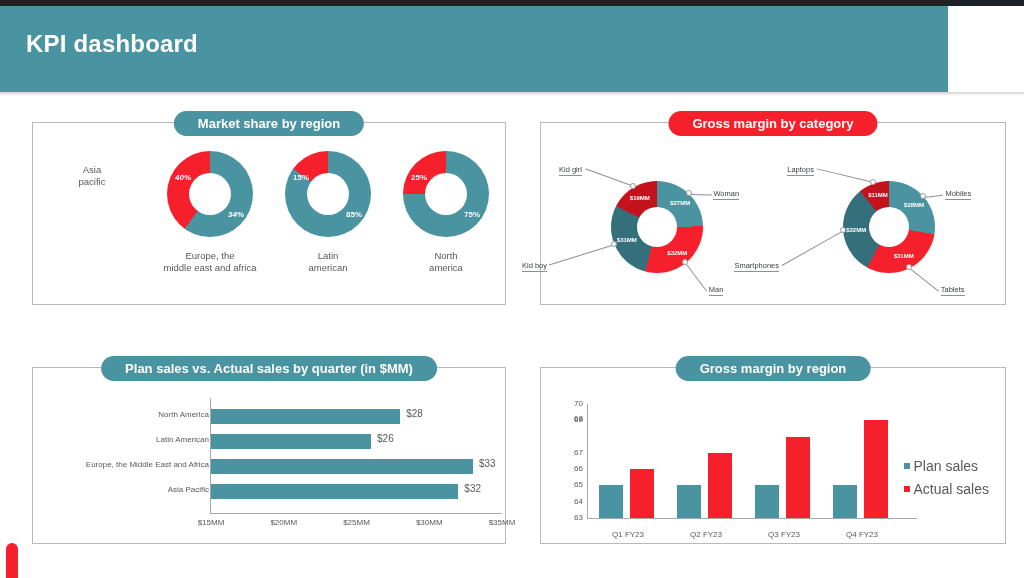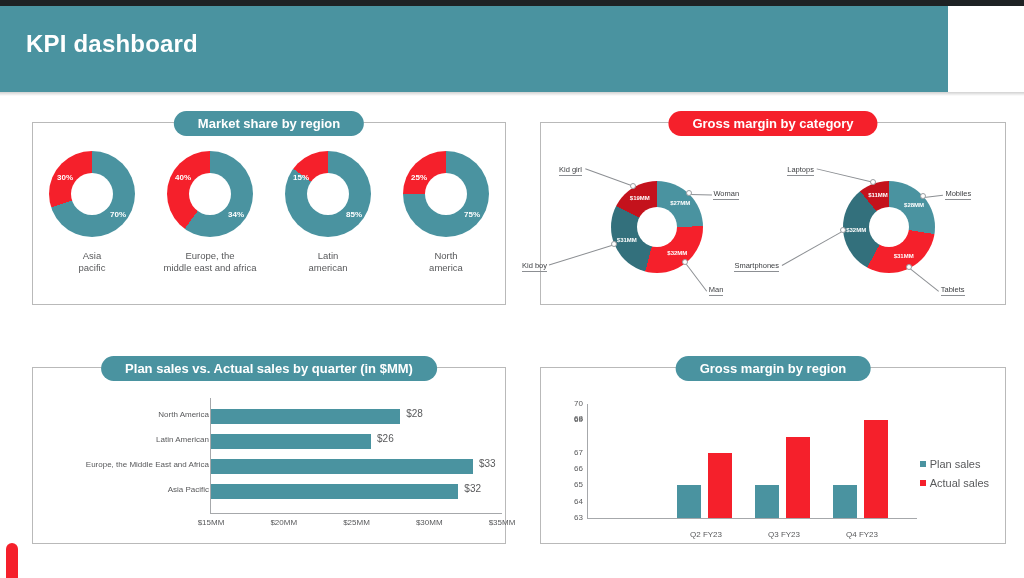--- a/index.html
+++ b/index.html
@@ -111,21 +111,21 @@
   .vcol-area { position:absolute; left:0; top:28px; width:100%; height:148px; }
   .vcol-ylabel { position:absolute; right:calc(100% - 42px); font-size:8px; color:#58595b; text-align:right; }
   .vcol-yaxis { position:absolute; left:46px; top:8px; width:1px; height:114px; background:#a6a8ab; }
   .vcol-baseline { position:absolute; left:46px; top:122px; width:330px; height:1px; background:#a6a8ab; }
   .vcol-group { position:absolute; bottom:26px; height:114px; }
   .vcol-bar { position:absolute; bottom:0; width:24px; }
   .vcol-bar.plan { background:#4a93a0; left:2px; }
   .vcol-bar.actual { background:#f5202b; left:33px; }
   .vcol-cat { position:absolute; top:126px; font-size:8px; color:#58595b; text-align:center; white-space:nowrap; }
   .vcol-legend { position:absolute; right:16px; top:62px; }
-  .vcol-legend-item { display:flex; align-items:center; margin-bottom:7px; font-size:11px; color:#58595b; }
+  .vcol-legend-item { display:flex; align-items:center; margin-bottom:7px; font-size:14px; color:#58595b; }
   .legend-sq { width:6px; height:6px; margin-right:4px; display:inline-block; }
 
   
   .accent-bar {
     position:absolute; left:6px; top:543px; width:12px; height:35px;
     background:#f5202b; border-radius:6px 6px 0 0;
   }
 </style>
 </head>
 <body>
@@ -136,31 +136,27 @@
 
   <div class="header">
     <div class="header-title">KPI dashboard</div>
   </div>
   <div class="header-shadow"></div>
 
   <div class="panel" id="panel-market">
     <div class="pill teal">Market share by region</div>
     <div class="donut-row" id="market-donuts">
         <div class="donut-cell">
-          <div class="donut" style="background: conic-gradient(rgb(74, 147, 160) 0deg, rgb(74, 147, 160) 252deg, rgb(245, 32, 43) 252deg, rgb(245, 32, 43) 360deg);">
-            <div class="donut-lbl small">30%</div>
-            <div class="donut-lbl big">70%</div>
-          </div>
           <div class="region-name">
             <div>Asia</div>
             <div>pacific</div>
           </div>
         </div>
         <div class="donut-cell">
-          <div class="donut" style="background: conic-gradient(rgb(74, 147, 160) 0deg, rgb(74, 147, 160) 216deg, rgb(245, 32, 43) 216deg, rgb(245, 32, 43) 360deg);">
+          <div class="donut" style="background: conic-gradient(rgb(74, 147, 160) 0deg, rgb(74, 147, 160) 216deg, rgb(245, 32, 43) 216deg, rgb(245, 32, 43) 360deg); font-style: italic;">
             <div class="donut-lbl small">40%</div>
             <div class="donut-lbl big">34%</div>
           </div>
           <div class="region-name">
             <div>Europe, the</div>
             <div>middle east and africa</div>
           </div>
         </div>
         <div class="donut-cell">
           <div class="donut" style="background: conic-gradient(rgb(74, 147, 160) 0deg, rgb(74, 147, 160) 306deg, rgb(245, 32, 43) 306deg, rgb(245, 32, 43) 360deg);">
@@ -282,20 +278,25 @@
           </div>
         </div>
     <div class="vcol-ylabel" style="top: 3px;">70</div>
         <div class="vcol-ylabel" style="top: 19.2857px;">69</div>
         <div class="vcol-ylabel" style="top: 18px;">68</div>
         <div class="vcol-ylabel" style="top: 51.8571px;">67</div>
         <div class="vcol-ylabel" style="top: 68.1429px;">66</div>
         <div class="vcol-ylabel" style="top: 84.4286px;">65</div>
         <div class="vcol-ylabel" style="top: 100.714px;">64</div>
         <div class="vcol-ylabel" style="top: 117px;">63</div>
+        <div class="vcol-group" style="left: 56px; width: 62px;">
+          <div class="vcol-bar plan" style="height: 32.5714px; background: rgb(74, 147, 160);"></div>
+          <div class="vcol-bar actual" style="height: 48.8571px; background: rgb(245, 32, 43);"></div>
+          <div class="vcol-cat" style="left: 0px; width: 62px;">Q1 FY23</div>
+        </div>
         <div class="vcol-group" style="left: 134px; width: 62px;">
           <div class="vcol-bar plan" style="height: 32.5714px; background: rgb(74, 147, 160);"></div>
           <div class="vcol-bar actual" style="height: 65.1429px; background: rgb(245, 32, 43);"></div>
           <div class="vcol-cat" style="left: 0px; width: 62px;">Q2 FY23</div>
         </div>
         <div class="vcol-group" style="left: 212px; width: 62px;">
           <div class="vcol-bar plan" style="height: 32.5714px; background: rgb(74, 147, 160);"></div>
           <div class="vcol-bar actual" style="height: 81.4286px; background: rgb(245, 32, 43);"></div>
           <div class="vcol-cat" style="left: 0px; width: 62px;">Q3 FY23</div>
         </div>

